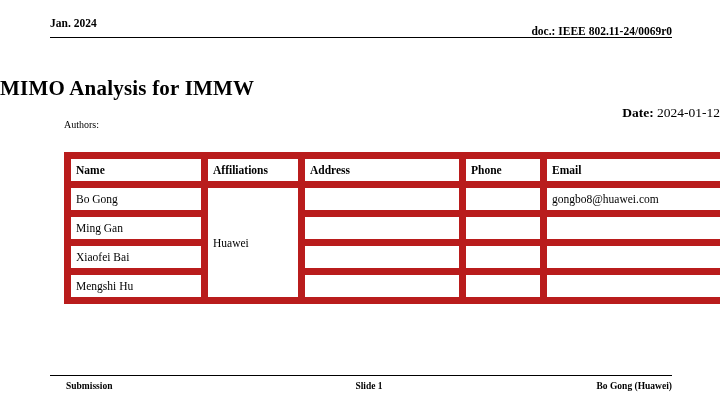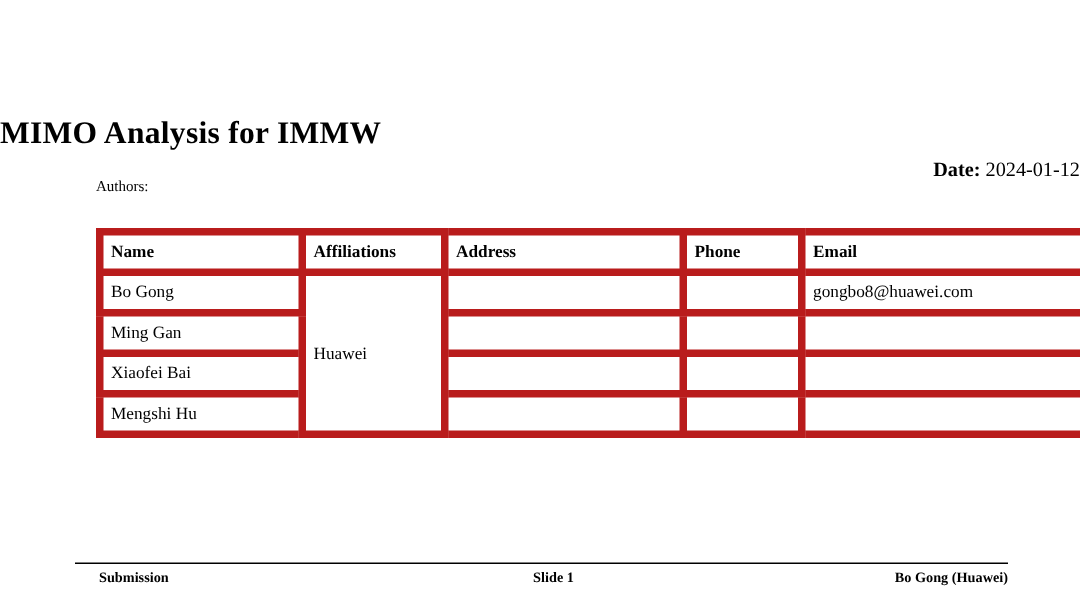--- a/index.html
+++ b/index.html
@@ -87,21 +87,21 @@
     position: absolute;
     left: 64px;
     top: 152px;
     width: 602px;
     border-collapse: collapse;
     table-layout: fixed;
     font-size: 11.5px;
   }
   .authors-table th,
   .authors-table td {
-    border: 5px solid #b91c1c;
+    border: 7px solid #b91c1c;
     padding: 2px 5px;
     text-align: left;
     vertical-align: middle;
     height: 18px;
     font-weight: normal;
     overflow: hidden;
     white-space: nowrap;
   }
   .authors-table th {
     font-weight: bold;
@@ -149,20 +149,25 @@
     position: absolute;
     right: 0;
     top: 0;
   }
 </style>
 </head>
 <body>
 
 <div class="slide">
 
+  <div class="header">
+    <div class="header-date">Jan. 2024</div>
+    <div class="header-doc">doc.: IEEE 802.11-24/0069r0</div>
+    <div class="header-rule"></div>
+  </div>
 
   <div class="title">MIMO Analysis for IMMW</div>
 
   <div class="subtitle">
     <b>Date:</b>
     <span>2024-01-12</span>
   </div>
 
   <div class="authors-label">Authors:</div>
 

